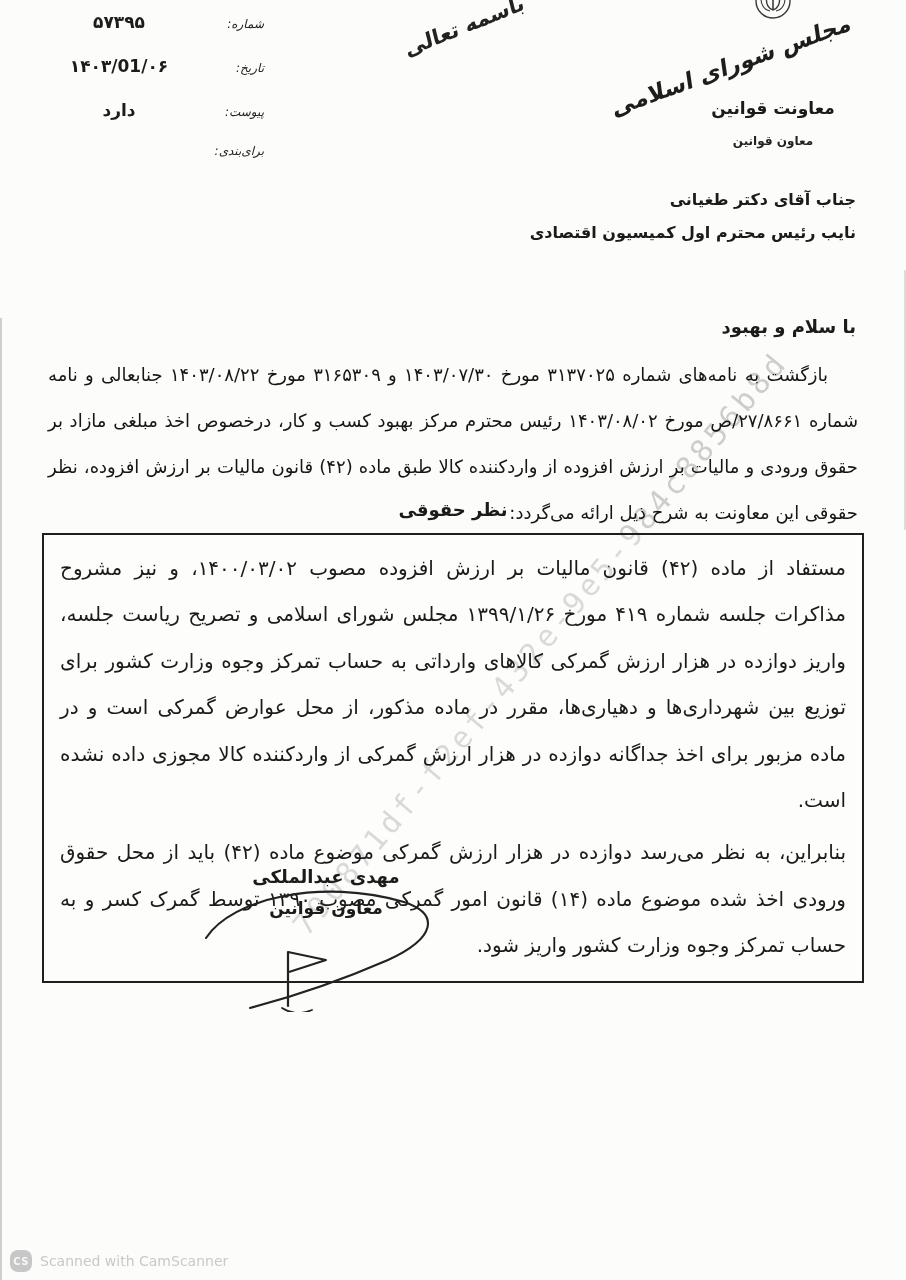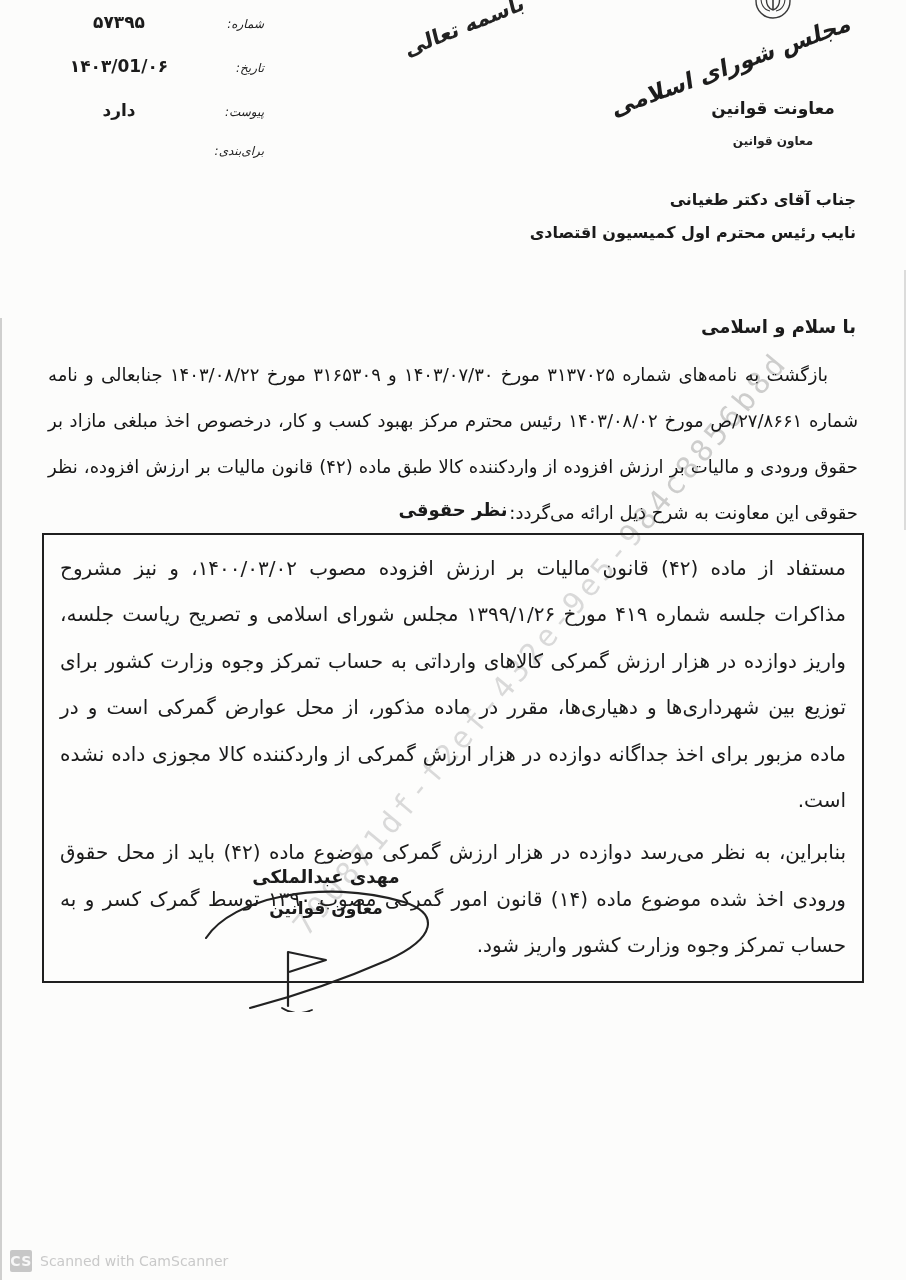--- a/index.html
+++ b/index.html
@@ -56,22 +56,22 @@
   .watermark { position:absolute; top:626px; left:90px; width:900px; text-align:center;
     transform:rotate(-50deg); transform-origin:center;
     font-family:"DejaVu Sans Mono", monospace; font-size:30px; letter-spacing:4px;
     color:rgba(95,95,95,.30); direction:ltr; pointer-events:none; white-space:nowrap; }
 
   
   .footer { position:absolute; bottom:54px; left:0; right:0; text-align:center; font-size:15px; color:#1d1d1d; word-spacing:2px; }
 
   
   .scanner { position:absolute; left:10px; bottom:8px; display:flex; align-items:center; gap:8px; direction:ltr; }
-  .cs-box { width:22px; height:22px; background:#c7c7c7; color:#f7f7f7; border-radius:2px;
-    display:flex; align-items:center; justify-content:center; font-size:14px; font-weight:bold; letter-spacing:.5px; }
+  .cs-box { width:22px; height:22px; background:#c7c7c7; color:#f7f7f7; border-radius:8px;
+    display:flex; align-items:center; justify-content:center; font-size:10px; font-weight:bold; letter-spacing:.5px; }
   .cs-text { font-size:14px; color:#c9c9c9; }
 </style>
 </head>
 <body>
 
 <div class="page">
 
   <div class="edge-left"></div>
   <div class="edge-right"></div>
 
@@ -114,21 +114,21 @@
     <div class="logo-calli">مجلس شورای اسلامی</div>
     <div class="org">معاونت قوانین</div>
     <div class="sub-org">معاون قوانین</div>
   </div>
 
   <div class="recipient">
     <div>جناب آقای دکتر طغیانی</div>
     <div>نایب رئیس محترم اول کمیسیون اقتصادی</div>
   </div>
 
-  <div class="salutation">با سلام و اسلامی</div>
+  <div class="salutation">با سلام و بهبود</div>
   <div class="body-intro">بازگشت به نامه‌های شماره ۳۱۳۷۰۲۵ مورخ ۱۴۰۳/۰۷/۳۰ و ۳۱۶۵۳۰۹ مورخ ۱۴۰۳/۰۸/۲۲ جنابعالی و نامه شماره ۲۷/۸۶۶۱/ص مورخ ۱۴۰۳/۰۸/۰۲ رئیس محترم مرکز بهبود کسب و کار، درخصوص اخذ مبلغی مازاد بر حقوق ورودی و مالیات بر ارزش افزوده از واردکننده کالا طبق ماده (۴۲) قانون مالیات بر ارزش افزوده، نظر حقوقی این معاونت به شرح ذیل ارائه می‌گردد:</div>
 
   <div class="opinion-heading">نظر حقوقی</div>
   <div class="opinion-box">
     <p>مستفاد از ماده (۴۲) قانون مالیات بر ارزش افزوده مصوب ۱۴۰۰/۰۳/۰۲، و نیز مشروح مذاکرات جلسه شماره ۴۱۹ مورخ ۱۳۹۹/۱/۲۶ مجلس شورای اسلامی و تصریح ریاست جلسه، واریز دوازده در هزار ارزش گمرکی کالاهای وارداتی به حساب تمرکز وجوه وزارت کشور برای توزیع بین شهرداری‌ها و دهیاری‌ها، مقرر در ماده مذکور، از محل عوارض گمرکی است و در ماده مزبور برای اخذ جداگانه دوازده در هزار ارزش گمرکی از واردکننده کالا مجوزی داده نشده است.</p>
     <p>بنابراین، به نظر می‌رسد دوازده در هزار ارزش گمرکی موضوع ماده (۴۲) باید از محل حقوق ورودی اخذ شده موضوع ماده (۱۴) قانون امور گمرکی مصوب ۱۳۹۰ توسط گمرک کسر و به حساب تمرکز وجوه وزارت کشور واریز شود.</p>
   </div>
 
   <svg class="signature-svg" viewBox="0 0 258 136">
     <path d="M14 62 C 40 22, 130 2, 212 26 C 248 38, 244 62, 196 84 C 150 104, 96 122, 58 132" fill="none" stroke="#222" stroke-width="2.1" stroke-linecap="round"></path>

